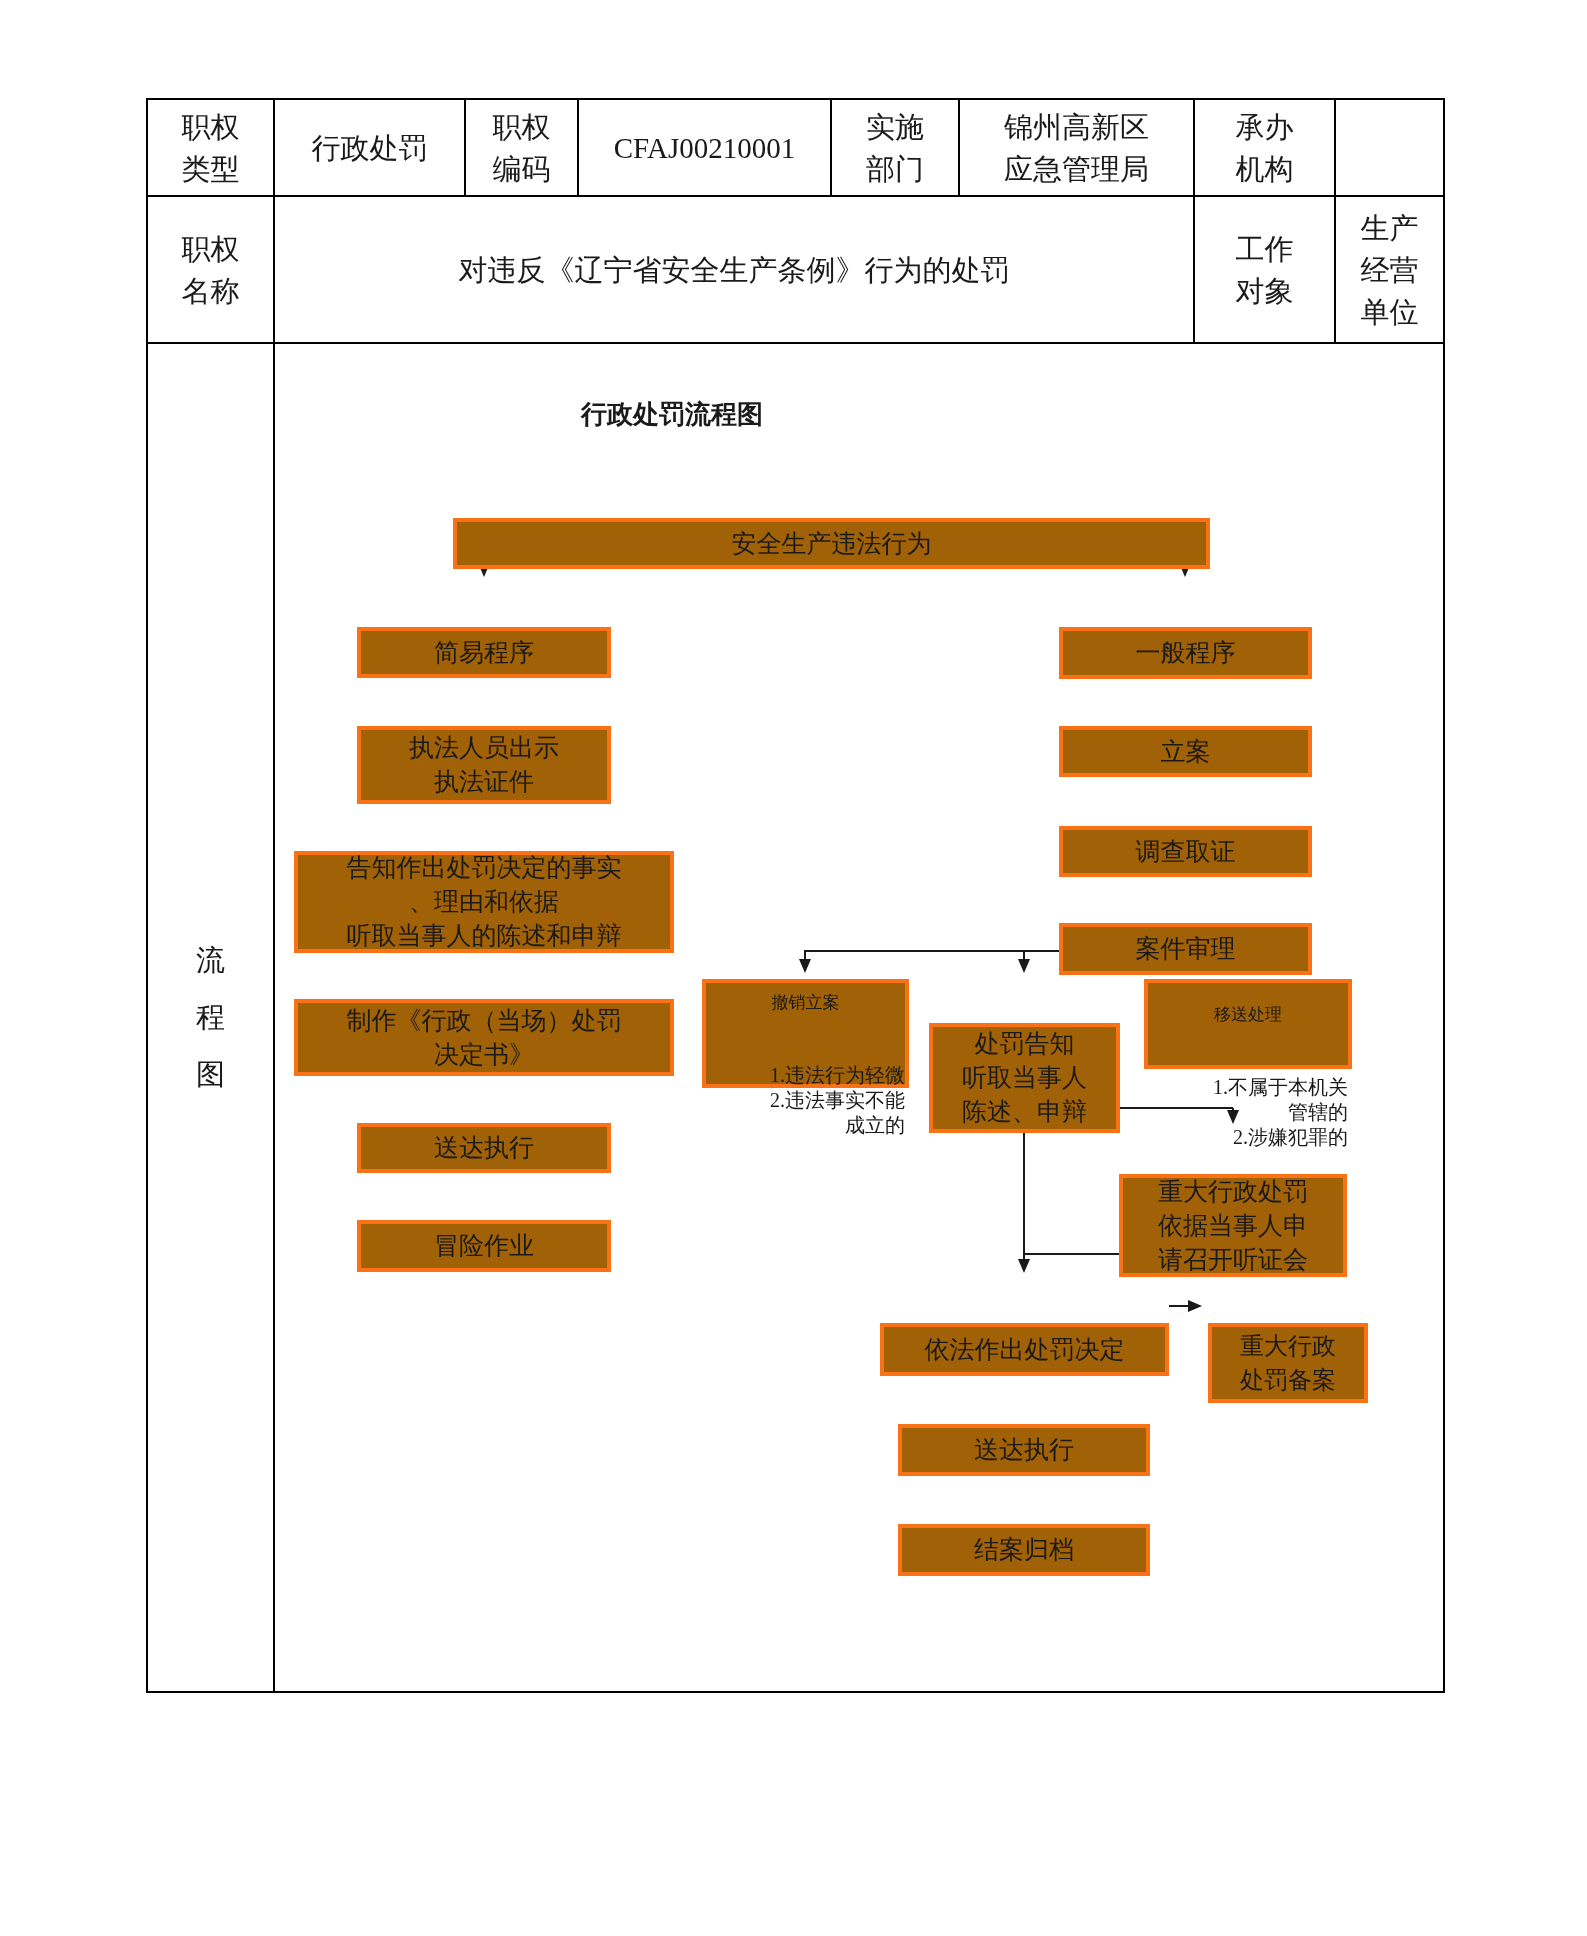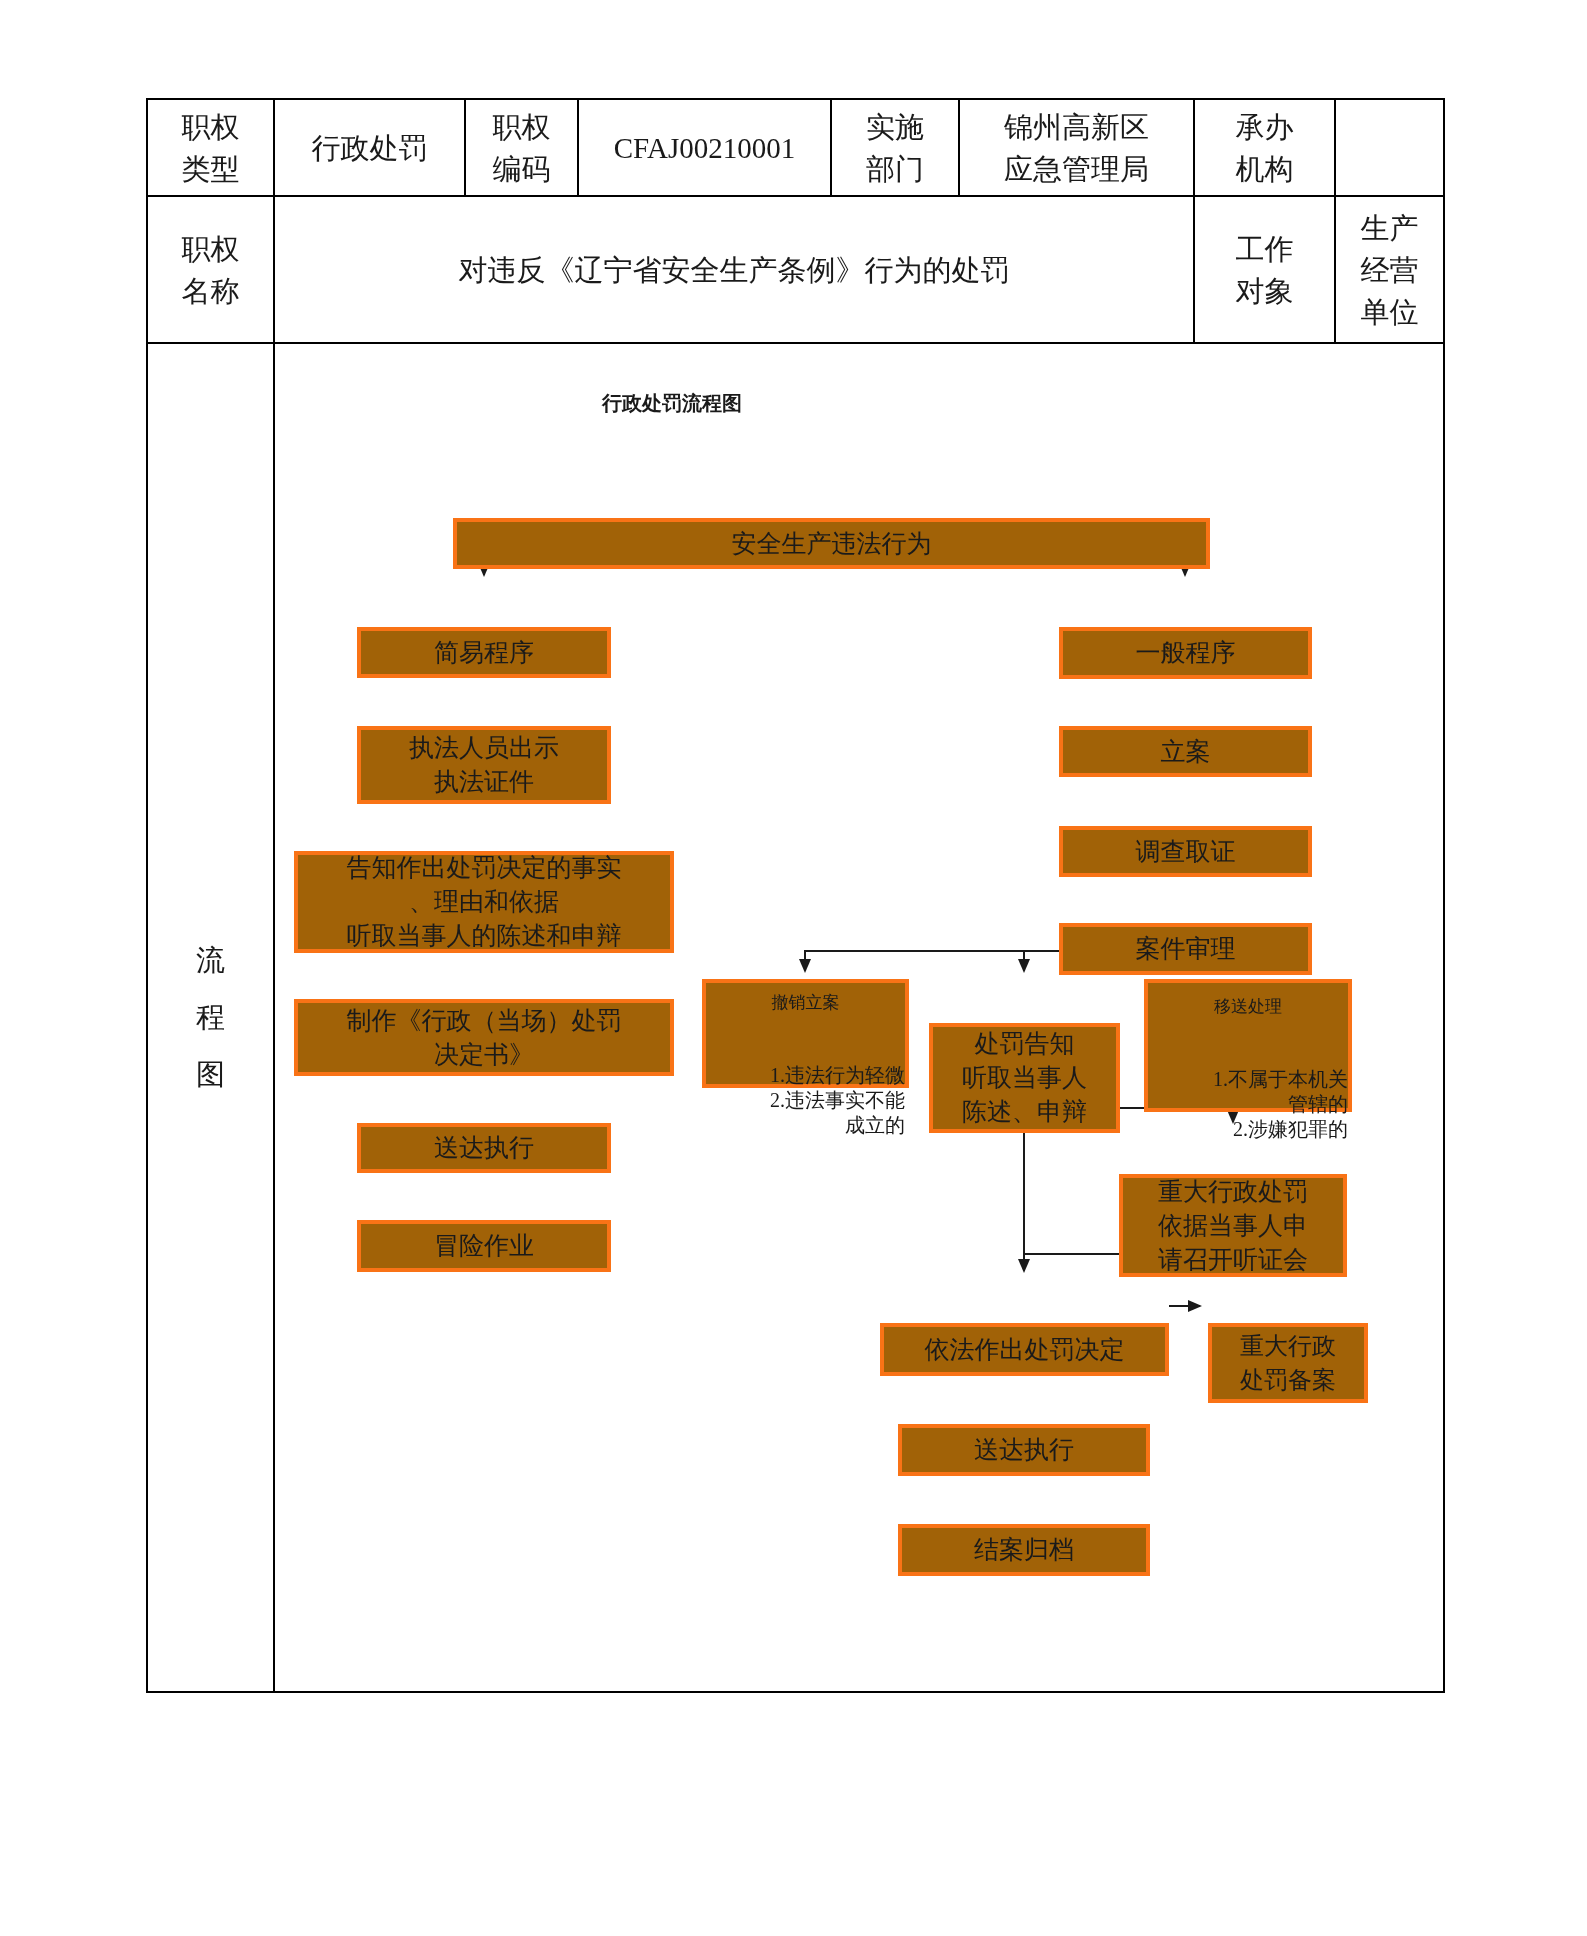--- a/index.html
+++ b/index.html
@@ -20,21 +20,21 @@
     padding:0;font-size:29px;line-height:42px;
     overflow:hidden;
   }
   td.small-lh{line-height:40px;}
   
   #flow-cell{position:relative;vertical-align:top;}
   #flow-canvas{position:absolute;left:0;top:0;width:1170px;height:1349px;}
   #flow-lines{position:absolute;left:0;top:0;z-index:1;}
   .flow-title{
     position:absolute;z-index:2;text-align:center;
-    font-weight:bold;font-size:20px;
+    font-weight:bold;font-size:26px;margin-top:12px;
   }
   .node{
     position:absolute;z-index:2;box-sizing:border-box;
     border:4px solid #f97316;background:#a16207;
     display:flex;flex-direction:column;align-items:center;justify-content:center;
     text-align:center;font-size:25px;line-height:34px;
   }
   .node .nd-title{width:100%;text-align:center;font-size:17px;line-height:32px;}
   .node .nd-list{width:100%;text-align:right;font-size:20px;line-height:25px;padding-left:10px;box-sizing:border-box;}
 </style>
@@ -152,21 +152,21 @@
           <div class="nd-title">撤销立案</div>
           <div class="nd-list pre">1.违法行为轻微
 2.违法事实不能
 成立的</div>
         </div>
 
         <div class="node pre" style="left:654px;top:635px;width:191px;height:110px">处罚告知
 听取当事人
 陈述、申辩</div>
 
-        <div class="node" style="left:869px;top:635px;width:208px;height:133px;justify-content:flex-start;padding-top:8px">
+        <div class="node" style="left:869px;top:635px;width:208px;height:90px;justify-content:flex-start;padding-top:16px">
           <div class="nd-title">移送处理</div>
           <div class="nd-list pre">1.不属于本机关
 管辖的
 2.涉嫌犯罪的</div>
         </div>
 
         <div class="node pre" style="left:844px;top:786px;width:228px;height:103px">重大行政处罚
 依据当事人申
 请召开听证会</div>
 

